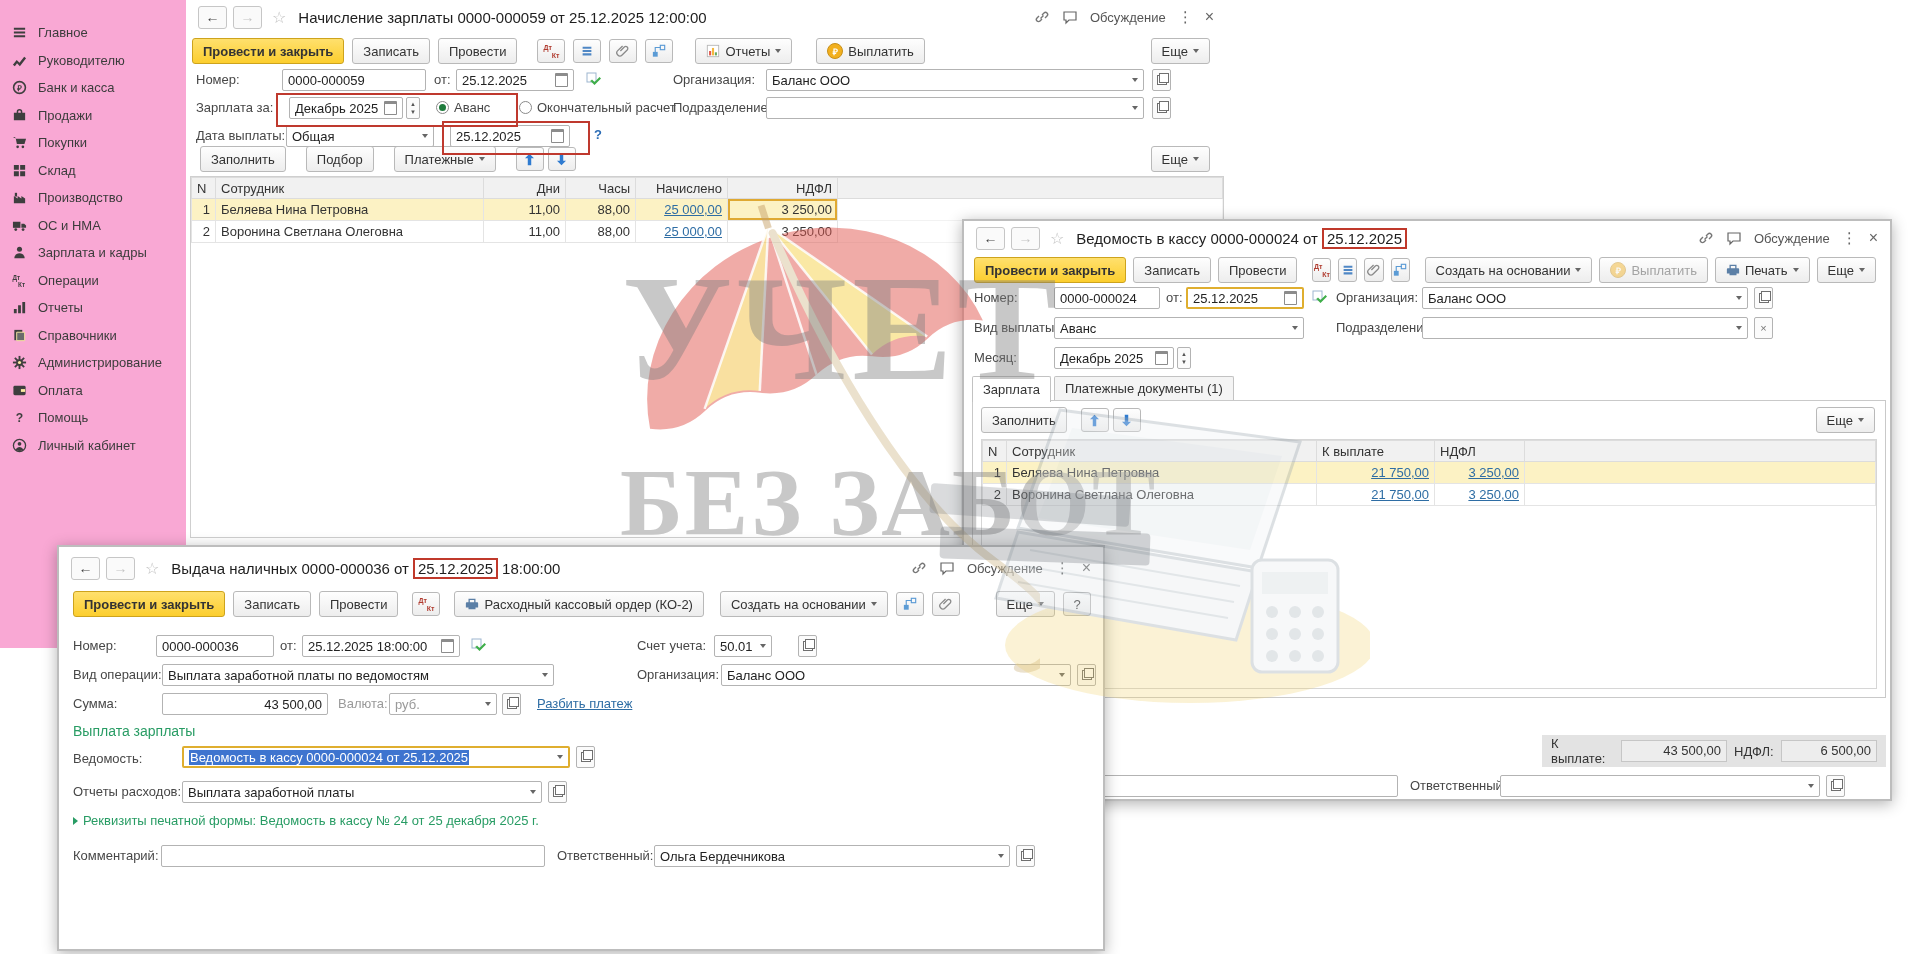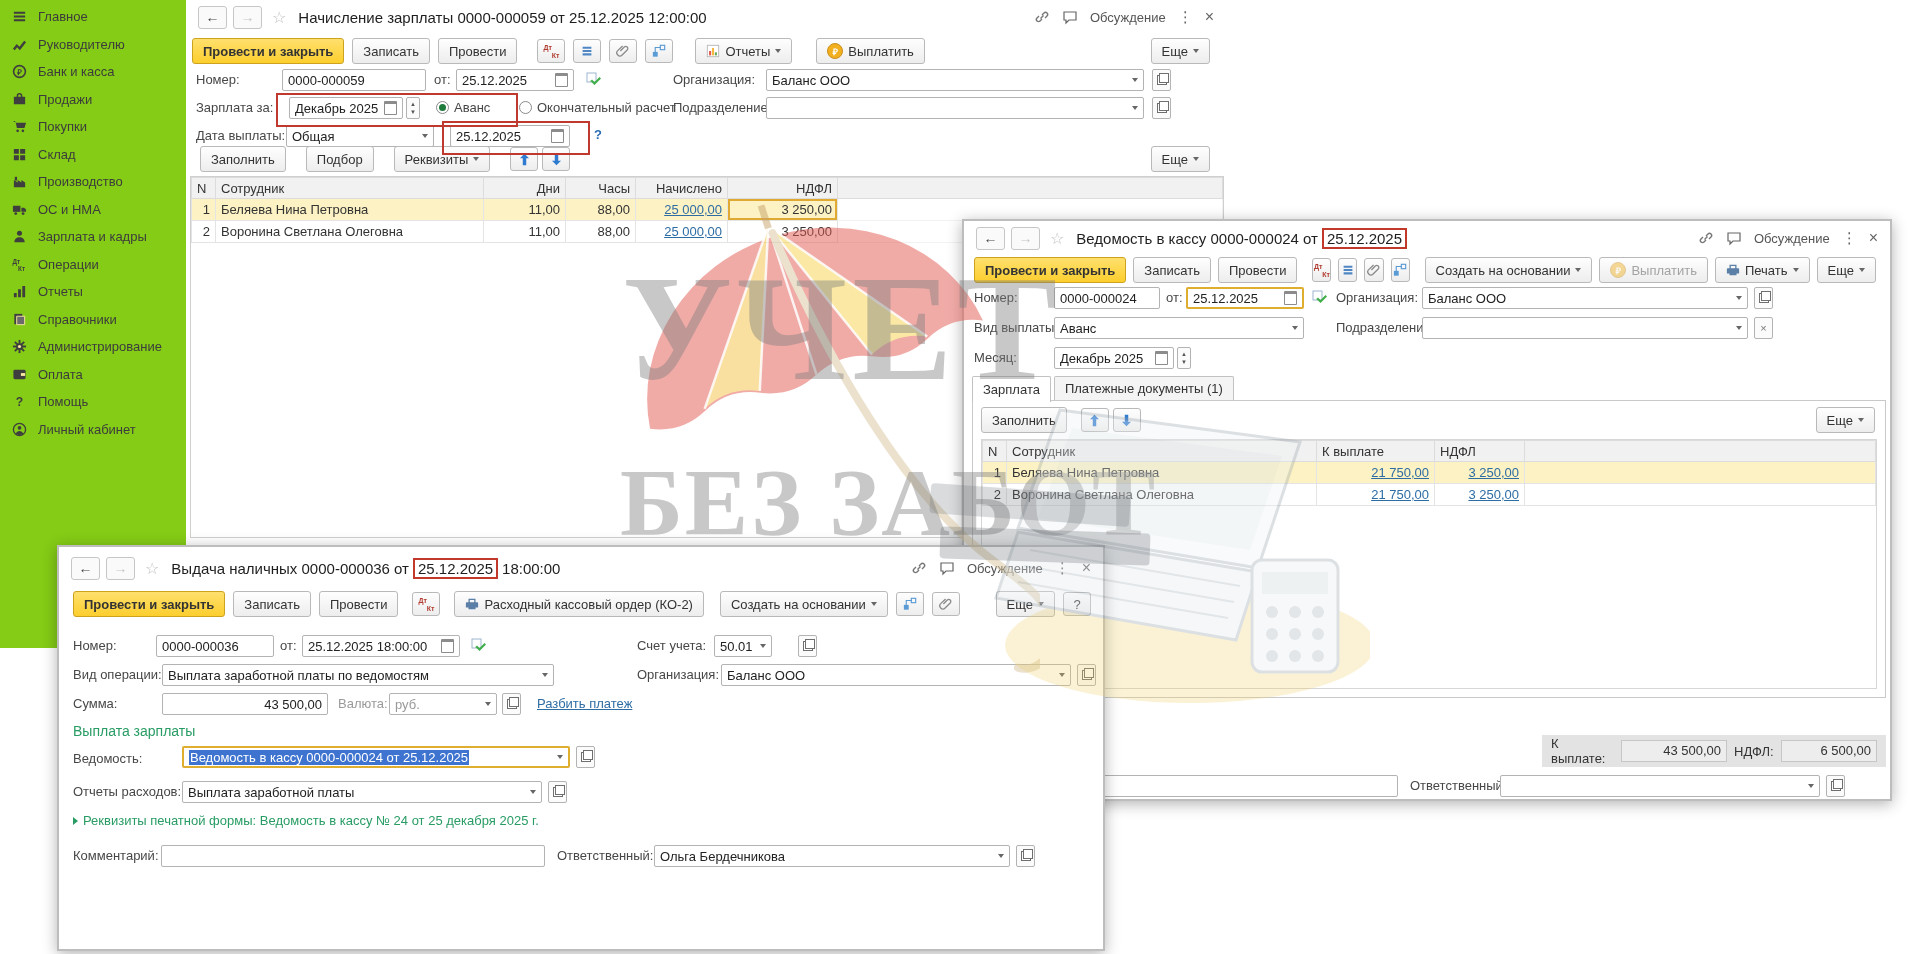--- a/index.html
+++ b/index.html
@@ -1,19 +1,19 @@
 <!DOCTYPE html>
 <html><head>
 <meta charset="utf-8">
 <style>
   html,body{margin:0;padding:0}
   body{width:1920px;height:954px;position:relative;overflow:hidden;background:#fff;
        font-family:"Liberation Sans",sans-serif;font-size:13px;color:#333}
   
-  #sidebar{position:absolute;left:0;top:0;width:186px;height:648px;background:#84cc16;z-index:5;padding-top:3px;box-sizing:border-box}
+  #sidebar{position:absolute;left:0;top:0;width:186px;height:648px;background:#f9a8d4;z-index:5;padding-top:19px;box-sizing:border-box}
   .sb-item{height:27.5px;display:flex;align-items:center;gap:11px;padding-left:12px;cursor:pointer;color:#3c3c3c}
   .sb-item span.t{white-space:nowrap}
   svg.si{width:15px;height:15px;flex:0 0 15px}
   
   .win{position:absolute;background:#fff;border:2px solid #bdbdbd;box-shadow:0 3px 14px rgba(0,0,0,.3);box-sizing:border-box}
   #win-main{left:186px;top:0;width:1040px;height:954px;border:none;box-shadow:none;z-index:10}
   #win-ved{left:962px;top:219px;width:930px;height:582px;z-index:20}
   #win-cash{left:57px;top:545px;width:1048px;height:406px;z-index:30}
   .titlebar{position:absolute;left:0;right:0;height:30px;display:flex;align-items:center;gap:6px;padding:0 12px}
   .navbtn{width:27px;height:21px;border:1px solid #c6c6c6;border-radius:3px;background:#fafafa;display:flex;align-items:center;justify-content:center;font-size:14px;color:#444;cursor:pointer}
@@ -337,21 +337,21 @@
   <div class="qmark" style="left:408px;top:127px">?</div>
 
   <div class="cmdbar" style="left:14px;top:146px;right:16px;gap:20px">
     <div class="btn">
         <span>Заполнить</span>
       </div>
     <div class="btn">
         <span>Подбор</span>
       </div>
     <div class="btn">
-        <span>Реквизиты</span>
+        <span>Платежные</span>
         <span class="tri"></span>
       </div>
     <div style="display:flex;gap:4px">
       <div class="btn ibtn">
           <svg width="13" height="13" viewBox="0 0 15 15">
             <path fill="#2f7bd0" d="M7.5 1l5.2 5.2H9.5V14h-4V6.2H2.3z"></path>
           </svg>
         </div>
       <div class="btn ibtn">
           <svg width="13" height="13" viewBox="0 0 15 15">

